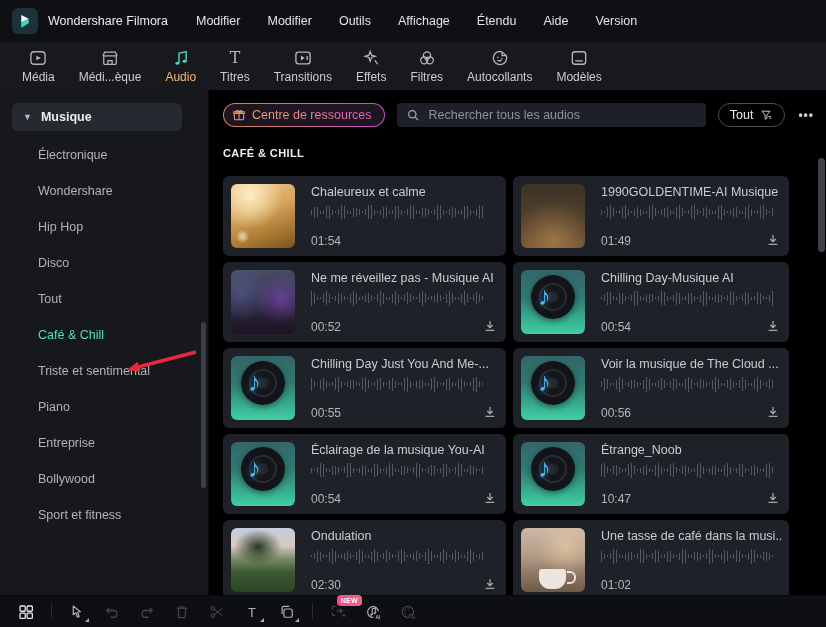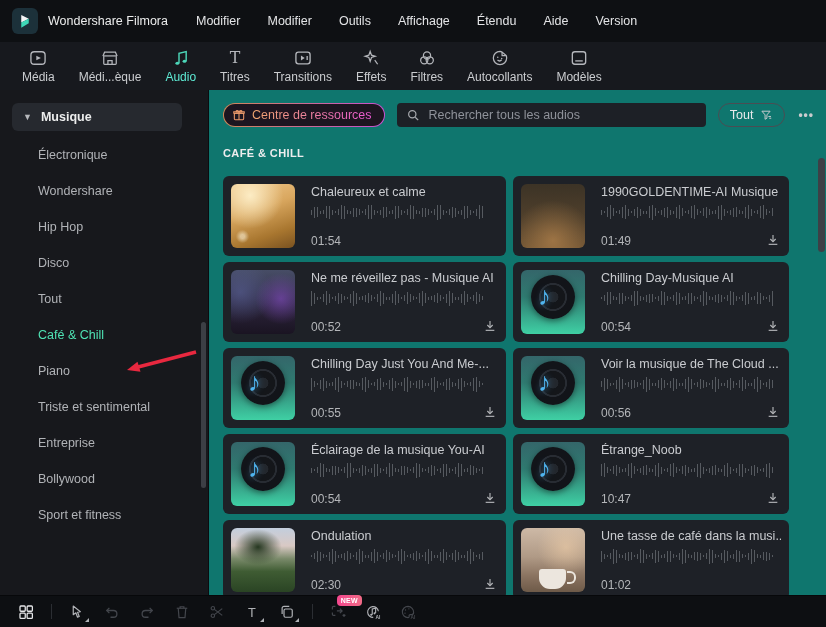--- a/index.html
+++ b/index.html
@@ -16,38 +16,38 @@
   .menus{display:flex;gap:27px;padding-left:16px;}
   .menu-item{font-size:12.5px;color:#e3e4e6;cursor:default;}
 
   
   .tabbar{position:absolute;top:42px;left:0;right:0;height:48px;background:#17191e;
           display:flex;align-items:center;padding-left:10px;}
   .tab{display:flex;flex-direction:column;align-items:center;gap:2px;padding:0 12px;color:#cbcdd0;}
   .tab .ticon{height:20px;width:22px;color:#b4b6bb;}
   .tab .ticon svg{width:20px;height:20px;display:block;margin:0 auto;}
   .tab .tlabel{font-size:12px;line-height:1.2;white-space:nowrap;}
-  .tab.active{color:#5eead4;}
+  .tab.active{color:#fdba74;}
   .tab.active .ticon{color:#4dd8ba;}
 
   
   .sidebar{position:absolute;top:90px;left:0;width:208px;bottom:0;background:#17181c;}
   .group-header{position:absolute;left:12px;top:13px;width:170px;height:28px;background:#26292f;
                 border-radius:6px;display:flex;align-items:center;gap:9px;padding-left:11px;
                 box-sizing:border-box;}
   .group-caret{font-size:9px;color:#b7b9bd;}
   .group-label{font-size:12.5px;font-weight:700;color:#eceded;}
   .sb-list{position:absolute;top:47px;left:0;right:0;list-style:none;margin:0;padding:0;}
   .sb-item{height:36px;display:flex;align-items:center;padding-left:38px;font-size:12.5px;color:#b1b3b7;}
   .sb-item.active{color:#4fe3b4;}
   .sb-scroll{position:absolute;right:2px;top:232px;width:5px;height:166px;background:#3c3f45;border-radius:3px;}
   .arrow-annot{position:absolute;left:120px;top:257px;width:84px;height:34px;pointer-events:none;}
 
   
-  .content{position:absolute;left:208px;top:90px;right:0;bottom:0;background:#0f766e;
+  .content{position:absolute;left:208px;top:90px;right:0;bottom:0;background:#000000;
            border-left:1px solid #0b0c0f;}
   .c-header{position:absolute;top:12px;left:14px;right:12px;height:26px;display:flex;align-items:center;}
   .res-btn{height:24px;padding:0 12px 0 8px;border-radius:13px;display:flex;align-items:center;gap:6px;
            background:linear-gradient(#1d1520,#1d1520) padding-box,
                       linear-gradient(90deg,#cf8757,#c94fd0) border-box;
            border:1px solid transparent;box-sizing:border-box;flex:none;cursor:pointer;}
   .res-btn .gicon{width:14px;height:14px;color:#ee9a6c;}
   .res-btn .gicon svg{width:14px;height:14px;display:block;}
   .res-label{font-size:12.5px;background:linear-gradient(90deg,#f2a76e,#ea58d4);
              -webkit-background-clip:text;background-clip:text;color:transparent;white-space:nowrap;}
@@ -248,22 +248,22 @@
       <span class="group-caret">▼</span>
       <span class="group-label">Musique</span>
     </div>
     <ul class="sb-list" id="sidebar-list">
         <li class="sb-item">Électronique</li>
         <li class="sb-item">Wondershare</li>
         <li class="sb-item">Hip Hop</li>
         <li class="sb-item">Disco</li>
         <li class="sb-item">Tout</li>
         <li class="sb-item active">Café &amp; Chill</li>
+        <li class="sb-item">Triste et sentimental</li>
         <li class="sb-item">Piano</li>
-        <li class="sb-item">Triste et sentimental</li>
         <li class="sb-item">Entreprise</li>
         <li class="sb-item">Bollywood</li>
         <li class="sb-item">Sport et fitness</li>
       </ul>
     <div class="sb-scroll"></div>
     <svg class="arrow-annot" viewBox="0 0 84 34">
       <line x1="76" y1="5" x2="18" y2="20" stroke="#e8283f" stroke-width="3.6"></line>
       <polygon points="7,23 20.5,24.8 17.5,14.8" fill="#e8283f"></polygon>
     </svg>
   </aside>

